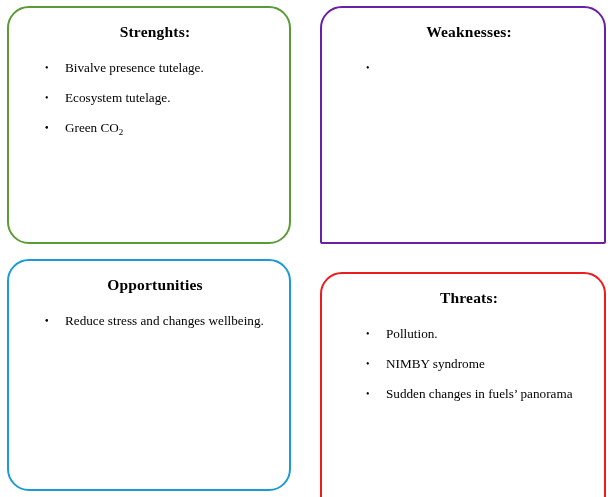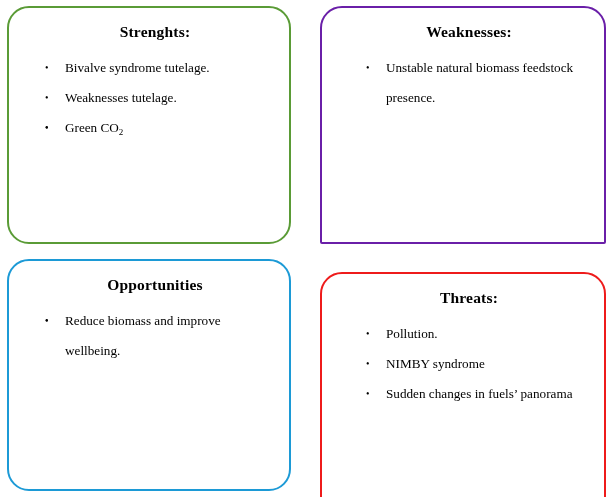--- a/index.html
+++ b/index.html
@@ -106,39 +106,39 @@
   }
 </style>
 </head>
 <body>
 
 <div class="swot">
 
   <div class="quad" id="q-strengths" style="border-color: rgb(90, 155, 54);">
     <div class="quad-title">Strenghts:</div>
     <ul class="quad-list">
-      <li><span class="bullet">•</span><span>Bivalve syndrome tutelage.</span></li>
-      <li><span class="bullet">•</span><span>Weaknesses tutelage.</span></li>
+      <li><span class="bullet">•</span><span>Bivalve presence tutelage.</span></li>
+      <li><span class="bullet">•</span><span>Ecosystem tutelage.</span></li>
       <li><span class="bullet">•</span></li>
       <li><span class="bullet">•</span><span>Green CO</span><sub>2</sub></li>
     </ul>
   </div>
 
   <div class="quad" id="q-weaknesses" style="border-color: rgb(106, 31, 168);">
     <div class="quad-title">Weaknesses:</div>
     <ul class="quad-list">
-      <li><span class="bullet">•</span><span>Unstable natural biomass feedstock presence.</span></li>
+      <li><span class="bullet">•</span></li>
     </ul>
   </div>
 
   <div class="quad" id="q-opportunities" style="border-color: rgb(28, 154, 214);">
     <div class="quad-title">Opportunities</div>
     <ul class="quad-list">
       <li><span class="bullet">•</span></li>
-      <li><span class="bullet">•</span><span>Reduce biomass and improve wellbeing.</span></li>
+      <li><span class="bullet">•</span><span>Reduce stress and changes wellbeing.</span></li>
     </ul>
   </div>
 
   <div class="quad" id="q-threats" style="border-color: rgb(238, 27, 27);">
     <div class="quad-title">Threats:</div>
     <ul class="quad-list">
       <li><span class="bullet">•</span><span>Pollution.</span></li>
       <li><span class="bullet">•</span><span>NIMBY syndrome</span></li>
       <li><span class="bullet">•</span><span>Sudden changes in fuels’ panorama</span></li>
     </ul>

